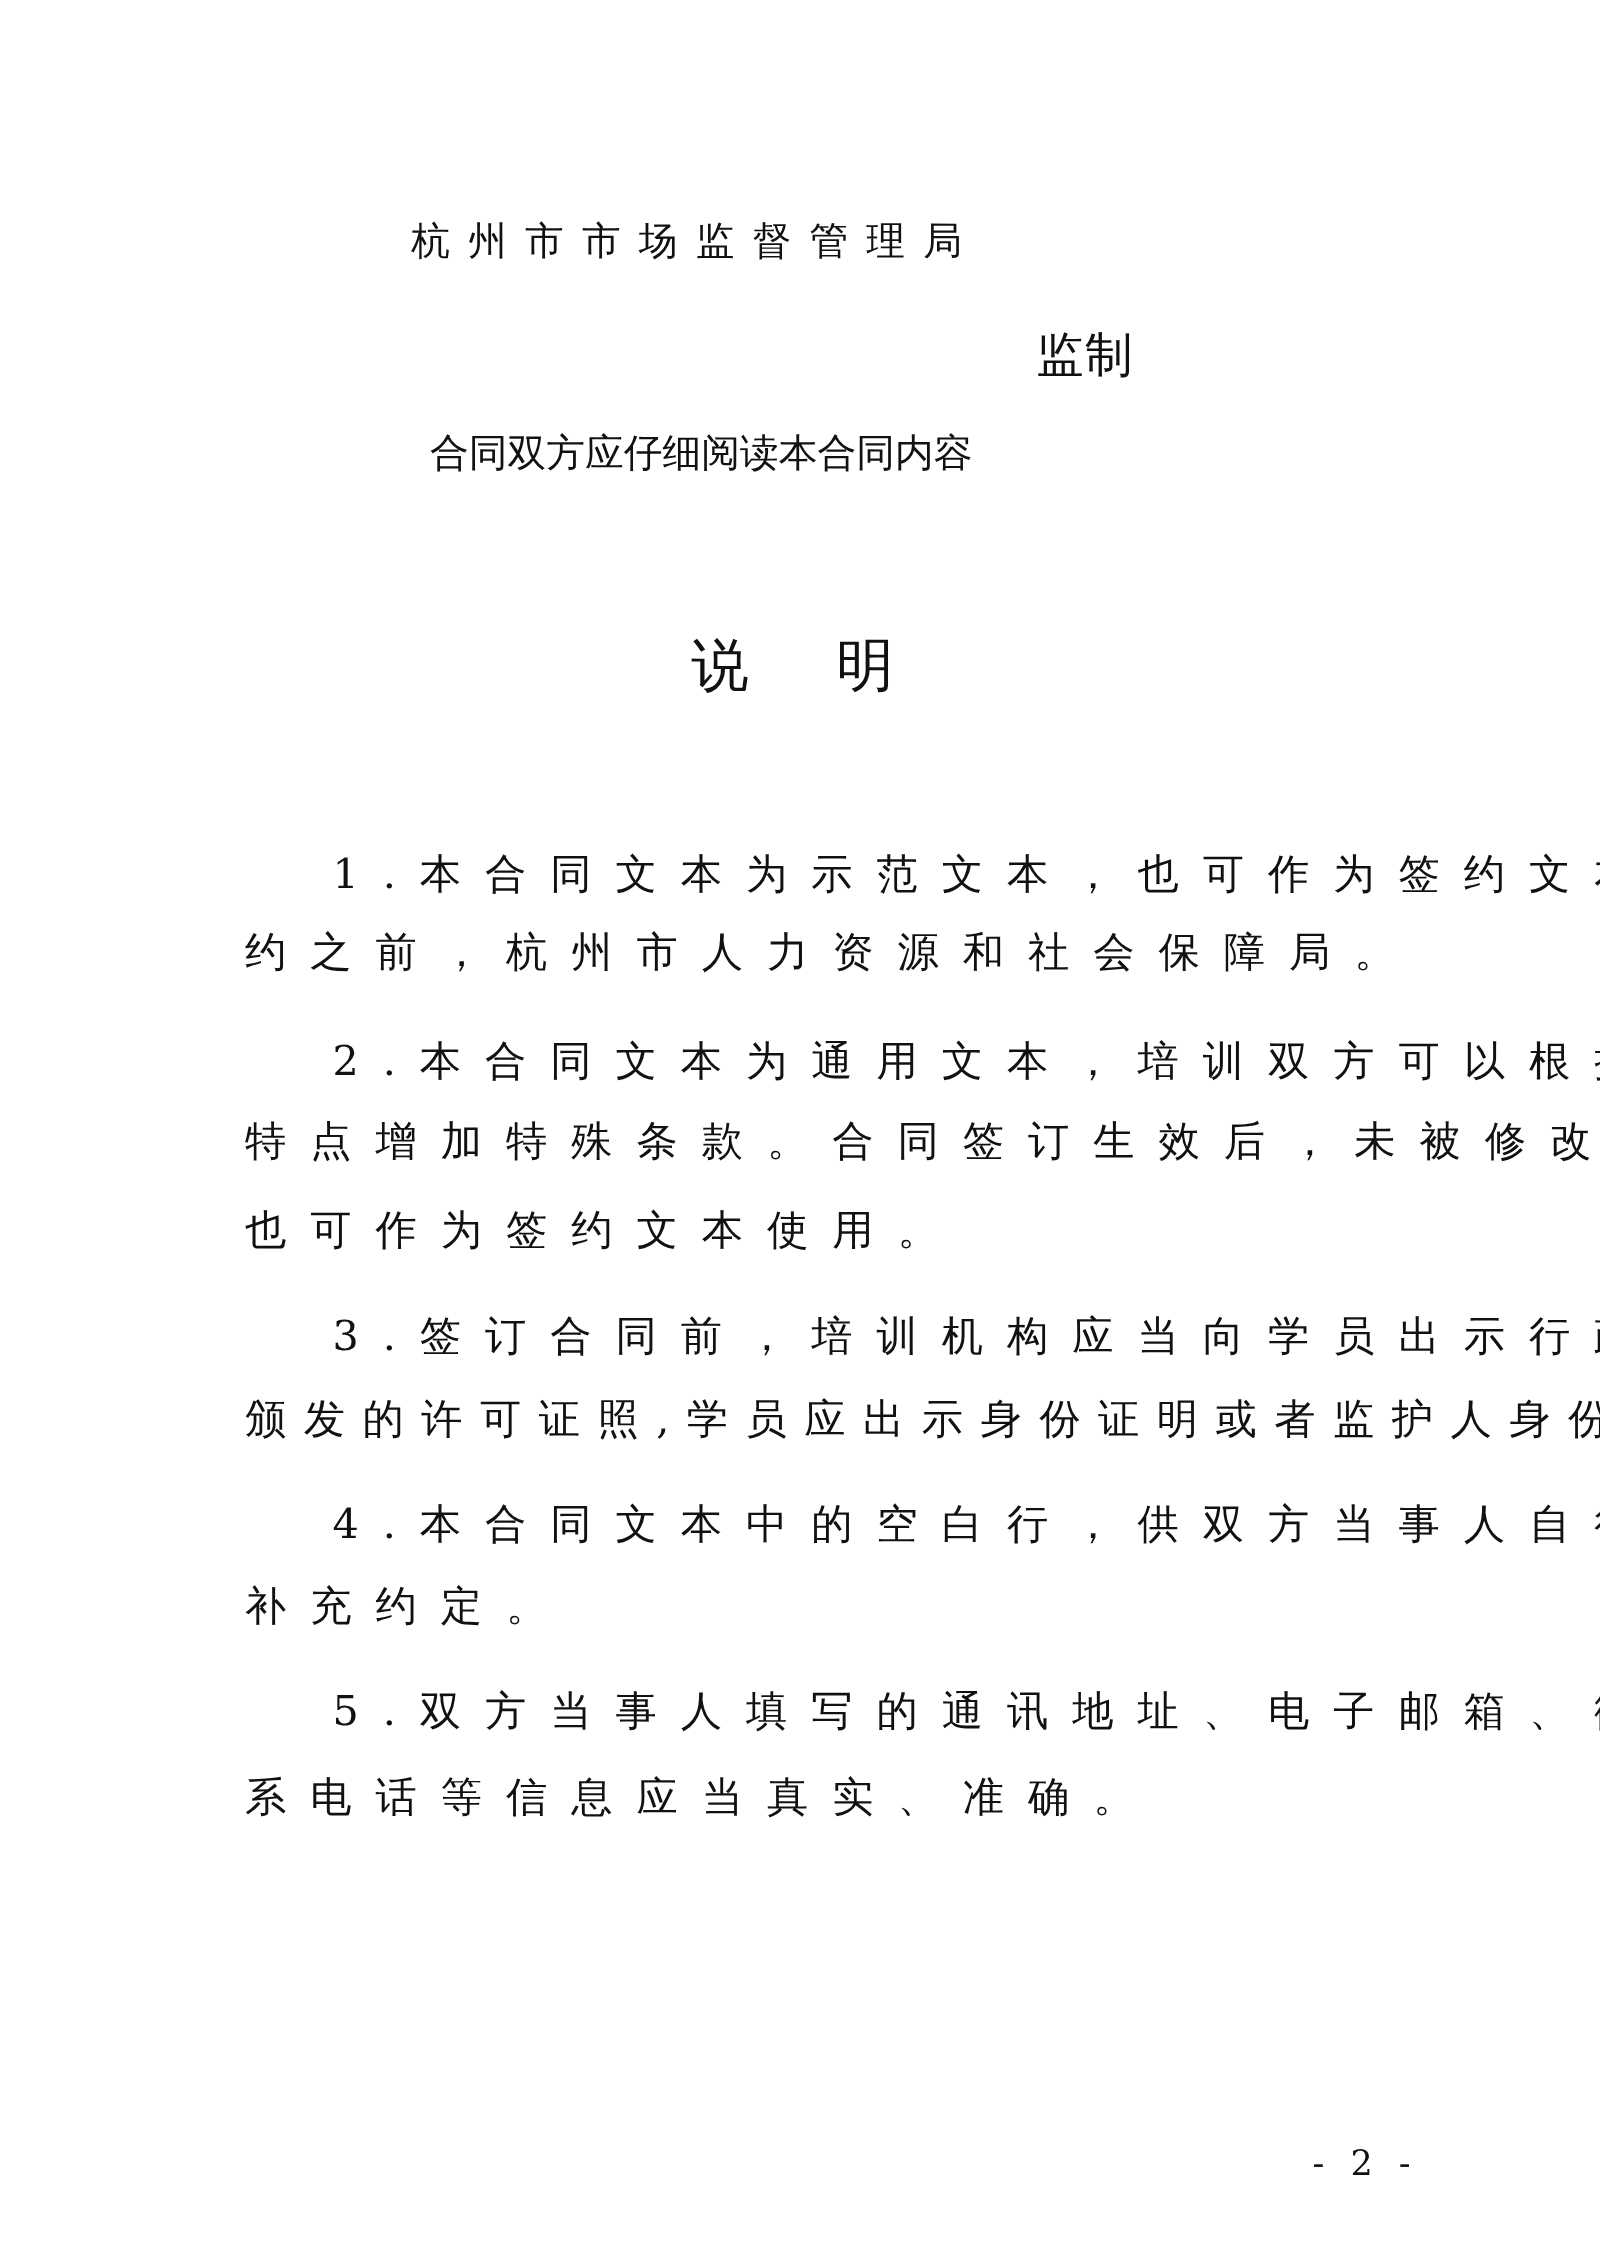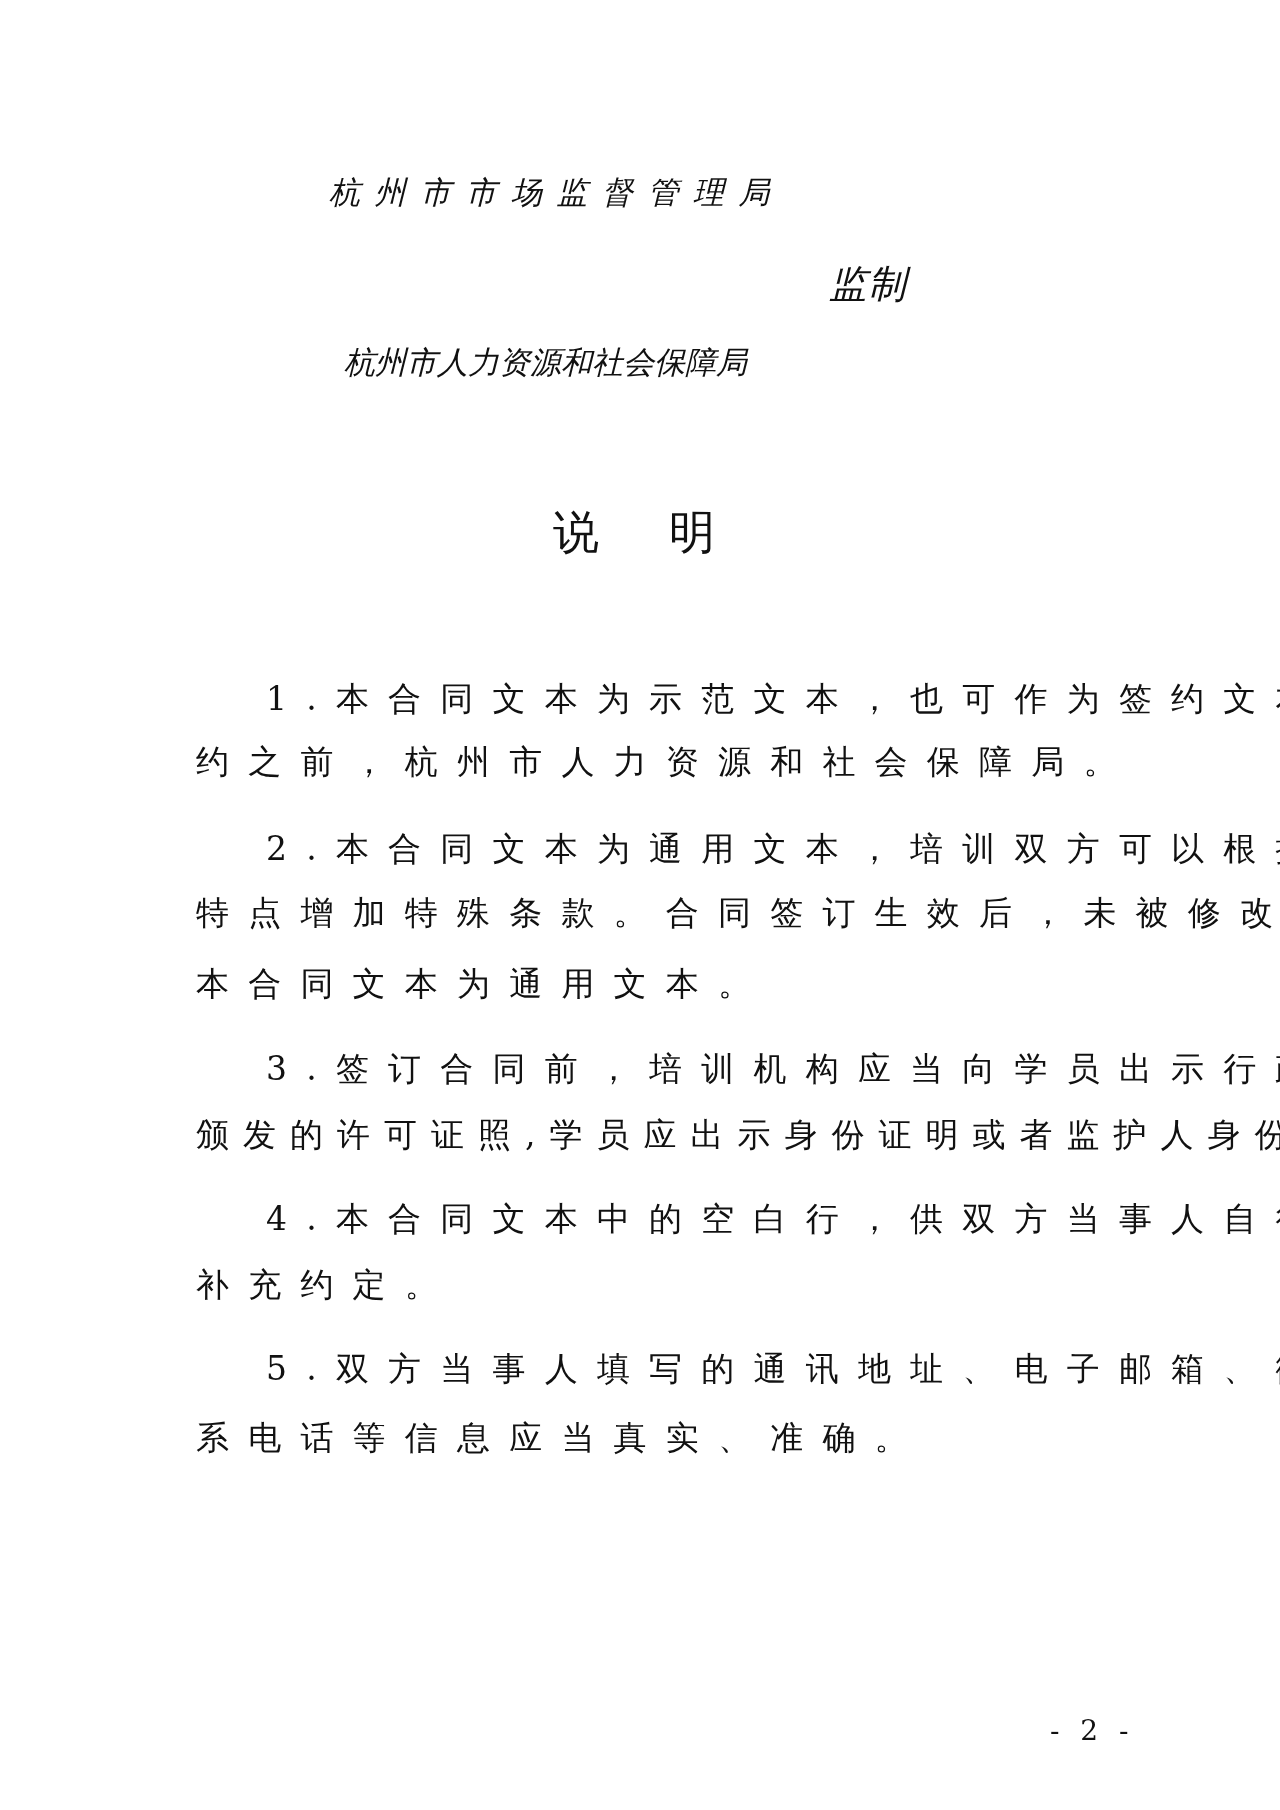--- a/index.html
+++ b/index.html
@@ -1,48 +1,48 @@
 <!DOCTYPE html>
 <html><head>
   <meta charset="utf-8">
   <style>
     html, body { margin: 0; padding: 0; background: #ffffff; }
     body { width: 1280px; height: 1810px; position: relative; overflow: hidden; color: #111; }
     .abs { position: absolute; white-space: nowrap; }
-    .sans { font-family: "DejaVu Sans", "Liberation Sans", sans-serif; font-style: italic; }
+    .sans { font-family: "DejaVu Sans", "Liberation Sans", sans-serif; }
     .serif { font-family: "DejaVu Serif", "Liberation Serif", serif; }
     .org1 { left: 329px; top: 172px; font-size: 31px; letter-spacing: 14.5px; }
     .stamp { left: 829px; top: 259px; font-size: 38px; letter-spacing: 1px; }
     .org2 { left: 344px; top: 342px; font-size: 31px; letter-spacing: 0px; }
     .title { left: 0; width: 1268px; text-align: center; top: 502px; font-size: 46px; }
     .title span { display: inline-block; }
     .title .gap { width: 70px; }
     .line { left: 196px; width: 890px; font-size: 33px; line-height: 40px; height: 40px; letter-spacing: 19.2px; }
     .line.indent { left: 266px; width: 820px; }
     .pagenum { left: 1050px; top: 1714px; font-size: 28px; letter-spacing: 6px; }
   </style>
 </head>
 <body>
 
 <div>
 
   <div class="abs sans org1">杭州市市场监督管理局</div>
   <div class="abs sans stamp">监制</div>
-  <div class="abs sans org2">杭州市人力资源和社会保障局</div>
+  <div class="abs sans org2">合同双方应仔细阅读本合同内容</div>
 
   <div class="abs serif title">
     <span>说</span><span class="gap"></span><span>明</span>
   </div>
 
   <div class="abs serif line indent" style="top:679px;">1.本合同文本为示范文本，也可作为签约文本使用。签</div>
   <div class="abs serif line" style="top:742px;">约之前，杭州市人力资源和社会保障局。</div>
 
   <div class="abs serif line indent" style="top:829px;">2.本合同文本为通用文本，培训双方可以根据培训内容</div>
   <div class="abs serif line" style="top:893px;">特点增加特殊条款。合同签订生效后，未被修改的文本印刷</div>
-  <div class="abs serif line" style="top:964px;">本合同文本为通用文本。</div>
+  <div class="abs serif line" style="top:964px;">也可作为签约文本使用。</div>
 
   <div class="abs serif line indent" style="top:1049px;">3.签订合同前，培训机构应当向学员出示行政主管部门</div>
   <div class="abs serif line" style="top:1115px; letter-spacing:14px;">颁发的许可证照,学员应出示身份证明或者监护人身份证明。</div>
 
   <div class="abs serif line indent" style="top:1199px;">4.本合同文本中的空白行，供双方当事人自行约定或者</div>
   <div class="abs serif line" style="top:1265px;">补充约定。</div>
 
   <div class="abs serif line indent" style="top:1349px;">5.双方当事人填写的通讯地址、电子邮箱、微信号、联</div>
   <div class="abs serif line" style="top:1418px;">系电话等信息应当真实、准确。</div>
 

